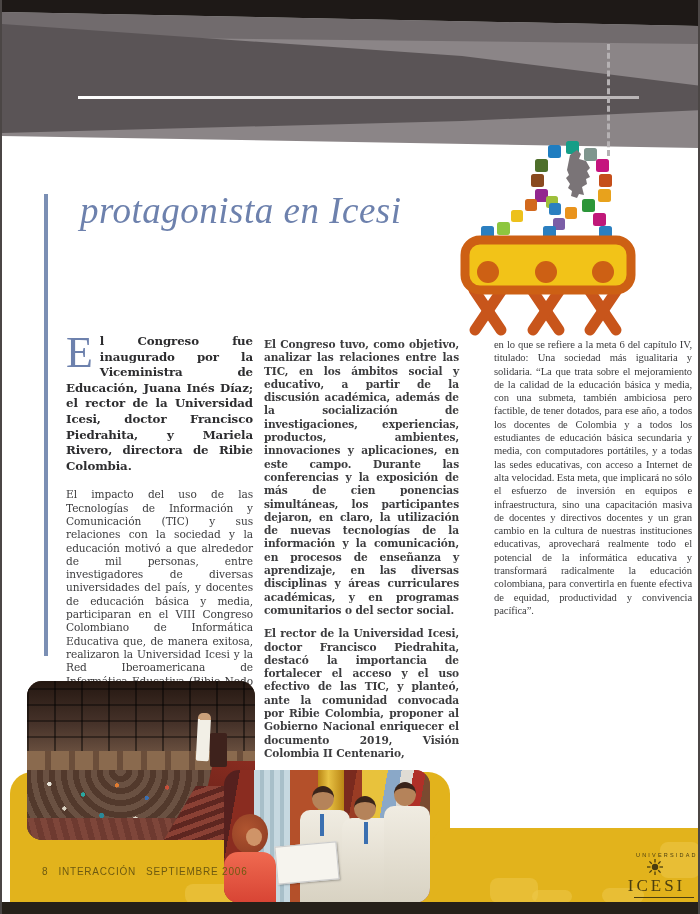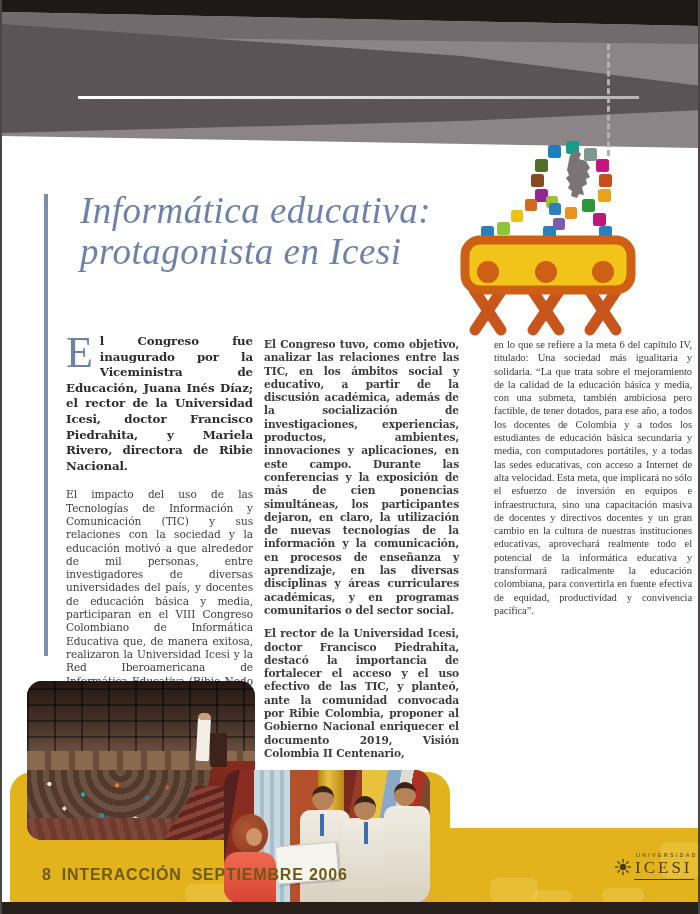--- a/index.html
+++ b/index.html
@@ -115,51 +115,50 @@
   .p2-body{position:absolute;left:0px;top:82px;width:52px;height:51px;border-radius:14px 14px 0 0;
     background:linear-gradient(180deg,#ef6a50,#d84434);}
   .p2-kid{position:absolute;border-radius:10px 10px 0 0;background:linear-gradient(180deg,#f0ece2,#d8d2c2);}
   .p2-head{position:absolute;width:22px;height:24px;border-radius:50%;background:#b5835a;border-top:6px solid #3a241a;box-sizing:border-box;}
   .p2-cert{position:absolute;left:52px;top:74px;width:60px;height:36px;background:#f6f4ee;
     border:1px solid #ccc;transform:rotate(-5deg);box-shadow:1px 1px 2px rgba(0,0,0,.3);}
   .p2-lanyard{position:absolute;width:4px;height:22px;background:#3a6fb0;}
   
   .footer-text{
     position:absolute;left:40px;top:866px;z-index:6;
-    font-family:"Liberation Sans", sans-serif;font-size:16px;letter-spacing:.8px;
-    color:#6e5a11;font-weight:bold;
+    font-family:"Liberation Sans", sans-serif;font-size:10px;letter-spacing:.8px;
+    color:#6e5a11;font-weight:normal;
   }
   .footer-text span{margin-right:10px;}
   .logo{
     position:absolute;left:612px;top:852px;z-index:6;color:#4a3d0f;
     font-family:"Liberation Serif", serif;text-align:left;width:82px;
   }
   .logo-top{font-family:"Liberation Sans", sans-serif;font-size:5.5px;letter-spacing:2.2px;margin-left:22px;}
-  .logo-row{display:flex;align-items:flex-start;}
+  .logo-row{display:flex;align-items:center;flex-direction:column;}
   .logo-name{font-size:17px;letter-spacing:3px;margin-left:3px;}
   .logo-rule{border-top:1.2px solid #4a3d0f;margin-top:1px;margin-left:20px;width:60px;}
 </style>
 </head>
 <body>
 
 <div class="page">
 
   <svg class="hdr-svg" width="700" height="160">
     <polygon points="0,30 700,38 700,148 0,136" fill="#8b8587"></polygon>
     <polygon points="0,12 700,26 700,44 0,36" fill="#716b6d"></polygon>
     <polygon points="0,24 460,56 700,86 700,110 460,121 0,133" fill="#5a5456"></polygon>
     <polygon points="0,0 700,0 700,26 0,12" fill="#1e1917"></polygon>
   </svg>
 
   <div class="congreso-line"></div>
 
   <div class="dash-line"></div>
 
   <div class="title">
-    <div>Informática educativa:</div>
     <div>protagonista en Icesi</div>
   </div>
   <div class="blue-rule"></div>
 
   <div class="graphic">
     <svg class="bench-svg" width="260" height="210" viewBox="440 130 260 210">
 
       <g stroke="#c8551b" stroke-width="11" stroke-linecap="round">
         <line x1="472" y1="290" x2="499" y2="330"></line>
           <line x1="500" y1="290" x2="473" y2="330"></line>
@@ -202,21 +201,21 @@
         <div class="sq" style="left: 541px; top: 226px; width: 13px; height: 13px; background: rgb(43, 127, 192);"></div>
         <div class="sq" style="left: 543px; top: 240px; width: 13px; height: 13px; background: rgb(123, 94, 167);"></div>
         <div class="sq" style="left: 530px; top: 252px; width: 11px; height: 11px; background: rgb(138, 31, 36);"></div>
         <div class="sq" style="left: 597px; top: 226px; width: 13px; height: 13px; background: rgb(43, 127, 192);"></div>
         <div class="sq" style="left: 599px; top: 240px; width: 13px; height: 13px; background: rgb(123, 94, 167);"></div>
         <div class="sq" style="left: 586px; top: 252px; width: 11px; height: 11px; background: rgb(138, 31, 36);"></div>
       </div>
   </div>
 
   <div class="col col1">
-    <p class="intro"><span class="dropcap">E</span><span>l Congreso fue inaugurado por la Viceministra de Educación, Juana Inés Díaz; el rector de la Universidad Icesi, doctor Francisco Piedrahita, y Mariela Rivero, directora de Ribie Nacional.</span></p>
+    <p class="intro"><span class="dropcap">E</span><span>l Congreso fue inaugurado por la Viceministra de Educación, Juana Inés Díaz; el rector de la Universidad Icesi, doctor Francisco Piedrahita, y Mariela Rivero, directora de Ribie Colombia.</span></p>
     <p>El impacto del uso de las Tecnologías de Información y Comunicación (TIC) y sus relaciones con la sociedad y la educación motivó a que alrededor de mil personas, entre investigadores de diversas universidades del país, y docentes de educación básica y media, participaran en el VIII Congreso Colombiano de Informática Educativa que, de manera exitosa, realizaron la Universidad Icesi y la Red Iberoamericana de Informática Educativa (Ribie Nodo Colombia), del 12 al 14 de julio pasados.</p>
   </div>
   <div class="col col2">
     <p>El Congreso tuvo, como objetivo, analizar las relaciones entre las TIC, en los ámbitos social y educativo, a partir de la discusión académica, además de la socialización de investigaciones, experiencias, productos, ambientes, innovaciones y aplicaciones, en este campo. Durante las conferencias y la exposición de más de cien ponencias simultáneas, los participantes dejaron, en claro, la utilización de nuevas tecnologías de la información y la comunicación, en procesos de enseñanza y aprendizaje, en las diversas disciplinas y áreas curriculares académicas, y en programas comunitarios o del sector social.</p>
     <p>El rector de la Universidad Icesi, doctor Francisco Piedrahita, destacó la importancia de fortalecer el acceso y el uso efectivo de las TIC, y planteó, ante la comunidad convocada por Ribie Colombia, proponer al Gobierno Nacional enriquecer el documento 2019, Visión Colombia II Centenario,</p>
   </div>
   <div class="col col3">
     <p>en lo que se refiere a la meta 6 del capítulo IV, titulado: Una sociedad más igualitaria y solidaria. “La que trata sobre el mejoramiento de la calidad de la educación básica y media, con una submeta, también ambiciosa pero factible, de tener dotados, para ese año, a todos los docentes de Colombia y a todos los estudiantes de educación básica secundaria y media, con computadores portátiles, y a todas las sedes educativas, con acceso a Internet de alta velocidad. Esta meta, que implicará no sólo el esfuerzo de inversión en equipos e infraestructura, sino una capacitación masiva de docentes y directivos docentes y un gran cambio en la cultura de nuestras instituciones educativas, aprovechará realmente todo el potencial de la informática educativa y transformará radicalmente la educación colombiana, para convertirla en fuente efectiva de equidad, productividad y convivencia pacífica”.</p>
   </div>
 

